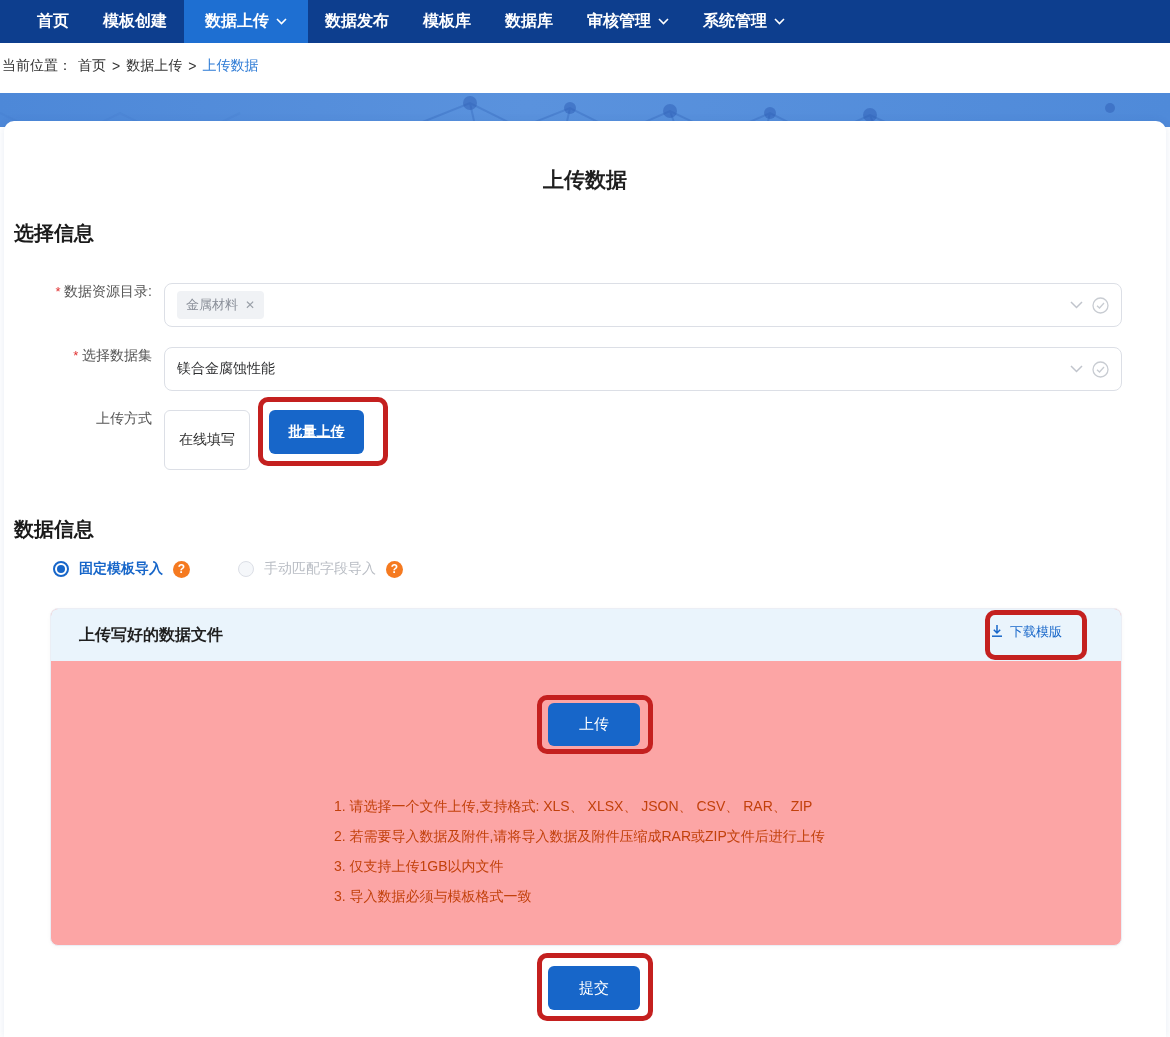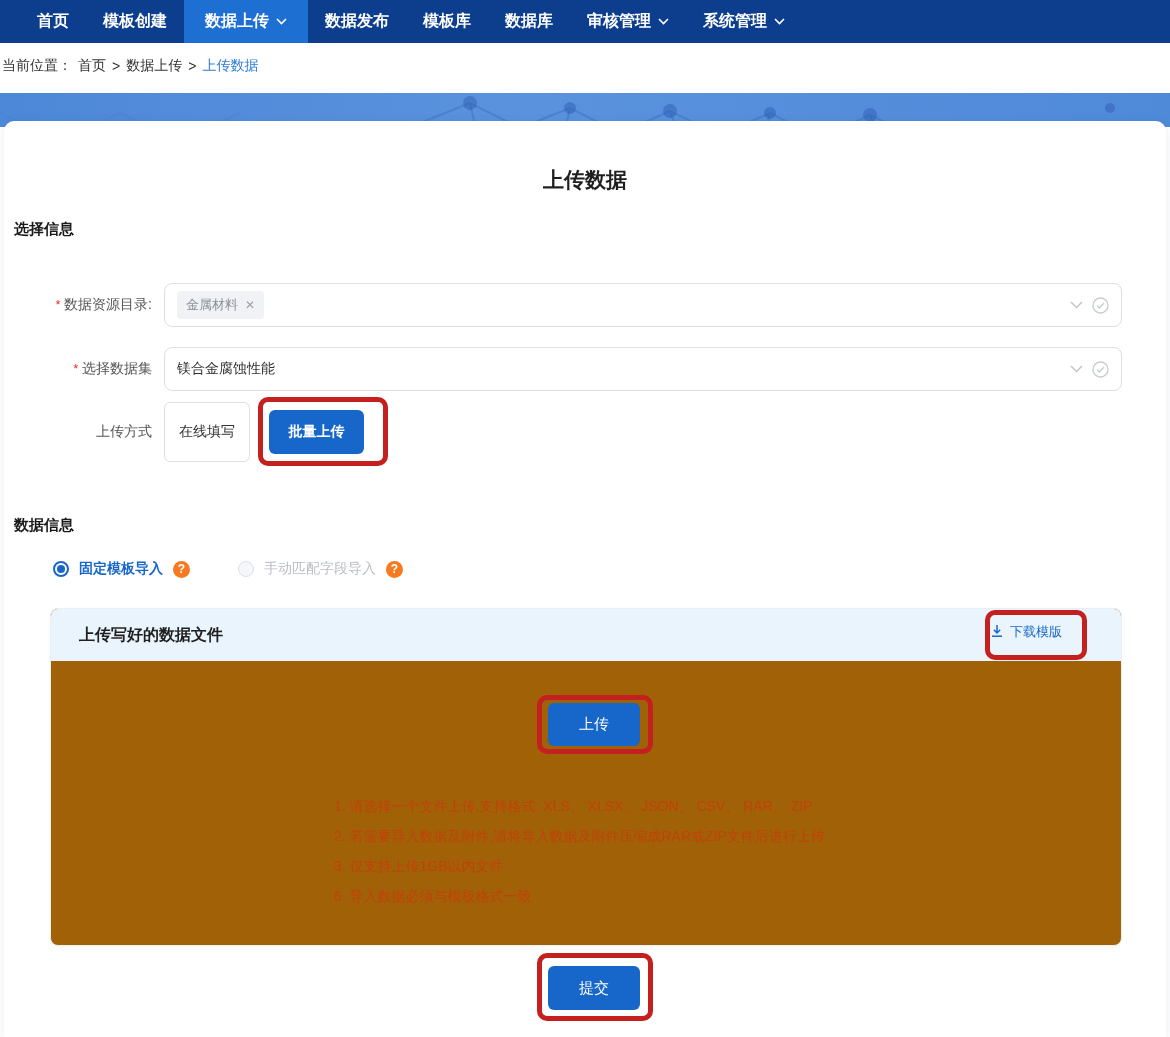--- a/index.html
+++ b/index.html
@@ -38,25 +38,25 @@
   
   .card {
     position:absolute; left:4px; right:4px; top:121px; bottom:0;
     background:#ffffff; border-radius:10px 10px 0 0;
     box-shadow:0 1px 10px rgba(13,62,142,0.10);
   }
   .page-title {
     position:absolute; left:0; right:0; top:45px; text-align:center;
     font-size:21px; font-weight:bold; color:#1f1f1f;
   }
-  .section-title { position:absolute; left:10px; font-size:15px; font-weight:bold; color:#1a1a1a; }
+  .section-title { position:absolute; left:10px; font-size:20px; font-weight:bold; color:#1a1a1a; }
   .sec1 { top:99px; }
   .sec2 { top:395px; }
   
-  .form-row { position:absolute; left:10px; right:44px; height:44px; display:flex; align-items:center; }
+  .form-row { position:absolute; left:10px; right:44px; height:44px; display:flex; align-items:flex-start; }
   .row1 { top:162px; }
   .row2 { top:226px; }
   .row3 { top:289px; }
   .form-label { width:150px; text-align:right; font-size:14px; color:#555; padding-right:12px; white-space:nowrap; }
   .req::before { content:"* "; color:#e03131; font-size:13px; }
   .select-box {
     flex:1; height:44px; border:1px solid #dcdfe6; border-radius:8px; background:#fff;
     display:flex; align-items:center; padding:8px 12px; position:relative; cursor:pointer;
   }
   .select-value { font-size:14px; color:#303133; }
@@ -68,40 +68,40 @@
   .select-icons { position:absolute; right:12px; display:flex; align-items:center; gap:9px; }
   
   .btn-plain {
     width:86px; height:60px; background:#fff; border:1px solid #dcdfe6; border-radius:6px;
     font-size:14px; color:#333; cursor:pointer; font-family:inherit;
   }
   .btn-primary {
     background:#1766c9; color:#fff; border:none; border-radius:6px; cursor:pointer;
     font-size:14px; font-family:inherit;
   }
-  .btn-batch { width:95px; height:44px; margin-left:19px; font-weight:bold; }
+  .btn-batch { width:95px; height:44px; margin-left:19px; font-weight:bold;text-decoration:underline; }
   
   .radio-row { position:absolute; left:49px; top:438px; display:flex; align-items:center; gap:10px; height:20px; }
   .radio-outer {
     width:16px; height:16px; border-radius:50%; border:2px solid #1766c9;
     display:flex; align-items:center; justify-content:center; background:#fff; cursor:pointer;
   }
   .radio-dot { width:8px; height:8px; border-radius:50%; background:#1766c9; }
   .radio-off { width:16px; height:16px; border-radius:50%; border:1px solid #dcdfe6; background:#f5f7fa; cursor:pointer; }
   .radio-label-on { color:#1766c9; font-size:14px; font-weight:bold; cursor:pointer; }
   .radio-label-off { color:#b9bdc4; font-size:14px; cursor:pointer; }
   .help-icon {
     width:17px; height:17px; border-radius:50%; background:#f57a20; color:#fff;
     font-size:12px; font-weight:bold; display:flex; align-items:center; justify-content:center; cursor:pointer;
   }
   .gap40 { width:28px; }
   
   .panel {
     position:absolute; left:46px; top:487px; width:1072px; height:338px;
-    border:1px solid #ebeef5; border-radius:8px; background:#a16207; overflow:hidden;
+    border:1px solid #ebeef5; border-radius:8px; background:#fca5a5; overflow:hidden;
     box-shadow:0 1px 4px rgba(0,0,0,0.03);
   }
   .panel-header {
     height:52px; background:#eaf4fc; display:flex; align-items:center; padding:0 28px;
     font-size:16px; font-weight:bold; color:#1f1f1f;
   }
   .download-link {
     position:absolute; left:986px; top:502px; display:flex; align-items:center; gap:6px;
     color:#1766c9; font-size:13px; cursor:pointer; z-index:3;
   }
@@ -288,19 +288,19 @@
   </div>
   <div class="annotate ann-download"></div>
 
   <button class="btn-primary upload-btn">上传</button>
   <div class="annotate ann-upload"></div>
 
   <div class="instructions">
     <div>1. 请选择一个文件上传,支持格式: XLS、 XLSX、 JSON、 CSV、 RAR、 ZIP</div>
     <div>2. 若需要导入数据及附件,请将导入数据及附件压缩成RAR或ZIP文件后进行上传</div>
     <div>3. 仅支持上传1GB以内文件</div>
-    <div>6. 导入数据必须与模板格式一致</div>
+    <div>3. 导入数据必须与模板格式一致</div>
   </div>
 
   <button class="btn-primary submit-btn">提交</button>
   <div class="annotate ann-submit"></div>
 
 </div>
 
 </body></html>

